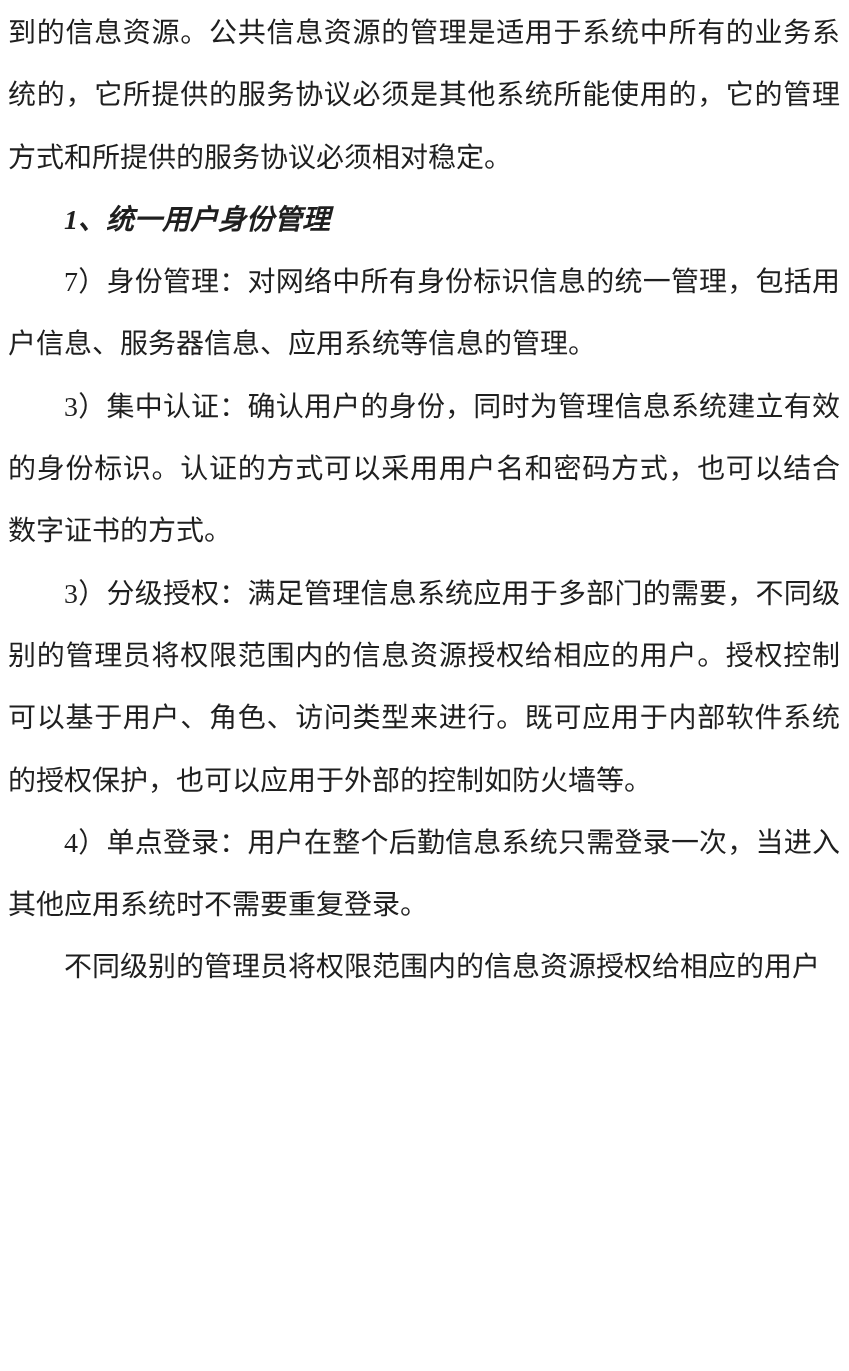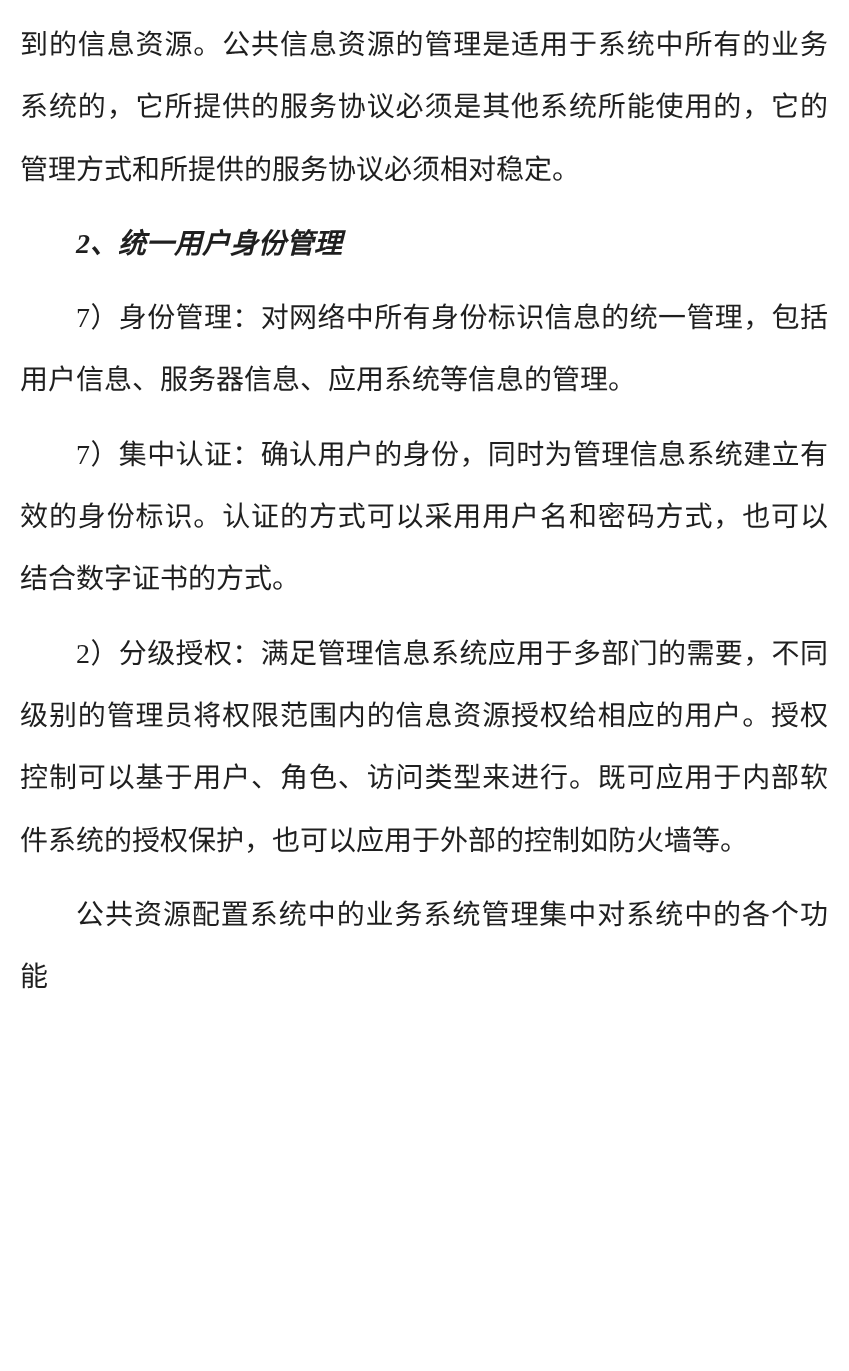--- a/index.html
+++ b/index.html
@@ -19,36 +19,37 @@
     padding: 2px 9px 0 8px;
     background: #ffffff;
     font-family: "Liberation Serif", "DejaVu Serif", serif;
     font-size: 28px;
     line-height: 62.3px;
     color: #1f1f1f;
     text-align: justify;
     text-justify: inter-character;
   }
   .doc-page p {
-    margin: 12px;
+    margin: 0;
     padding: 0;
     text-indent: 2em;
   }
   .doc-page p.continuation {
     text-indent: 0;
   }
   .doc-page p.heading {
     font-weight: bold;
     font-style: italic;
     text-indent: 2em;
   }
 </style>
 </head>
 <body>
 
 <div class="doc-page">
   <p class="continuation">到的信息资源。公共信息资源的管理是适用于系统中所有的业务系统的，它所提供的服务协议必须是其他系统所能使用的，它的管理方式和所提供的服务协议必须相对稳定。</p>
-  <p class="heading">2、统一用户身份管理</p>
+  <p class="heading">1、统一用户身份管理</p>
   <p>7）身份管理：对网络中所有身份标识信息的统一管理，包括用户信息、服务器信息、应用系统等信息的管理。</p>
-  <p>7）集中认证：确认用户的身份，同时为管理信息系统建立有效的身份标识。认证的方式可以采用用户名和密码方式，也可以结合数字证书的方式。</p>
-  <p>2）分级授权：满足管理信息系统应用于多部门的需要，不同级别的管理员将权限范围内的信息资源授权给相应的用户。授权控制可以基于用户、角色、访问类型来进行。既可应用于内部软件系统的授权保护，也可以应用于外部的控制如防火墙等。</p>
-  <p>公共资源配置系统中的业务系统管理集中对系统中的各个功能</p>
+  <p>3）集中认证：确认用户的身份，同时为管理信息系统建立有效的身份标识。认证的方式可以采用用户名和密码方式，也可以结合数字证书的方式。</p>
+  <p>3）分级授权：满足管理信息系统应用于多部门的需要，不同级别的管理员将权限范围内的信息资源授权给相应的用户。授权控制可以基于用户、角色、访问类型来进行。既可应用于内部软件系统的授权保护，也可以应用于外部的控制如防火墙等。</p>
+  <p>4）单点登录：用户在整个后勤信息系统只需登录一次，当进入其他应用系统时不需要重复登录。</p>
+  <p>不同级别的管理员将权限范围内的信息资源授权给相应的用户</p>
 </div>
 
 </body></html>

